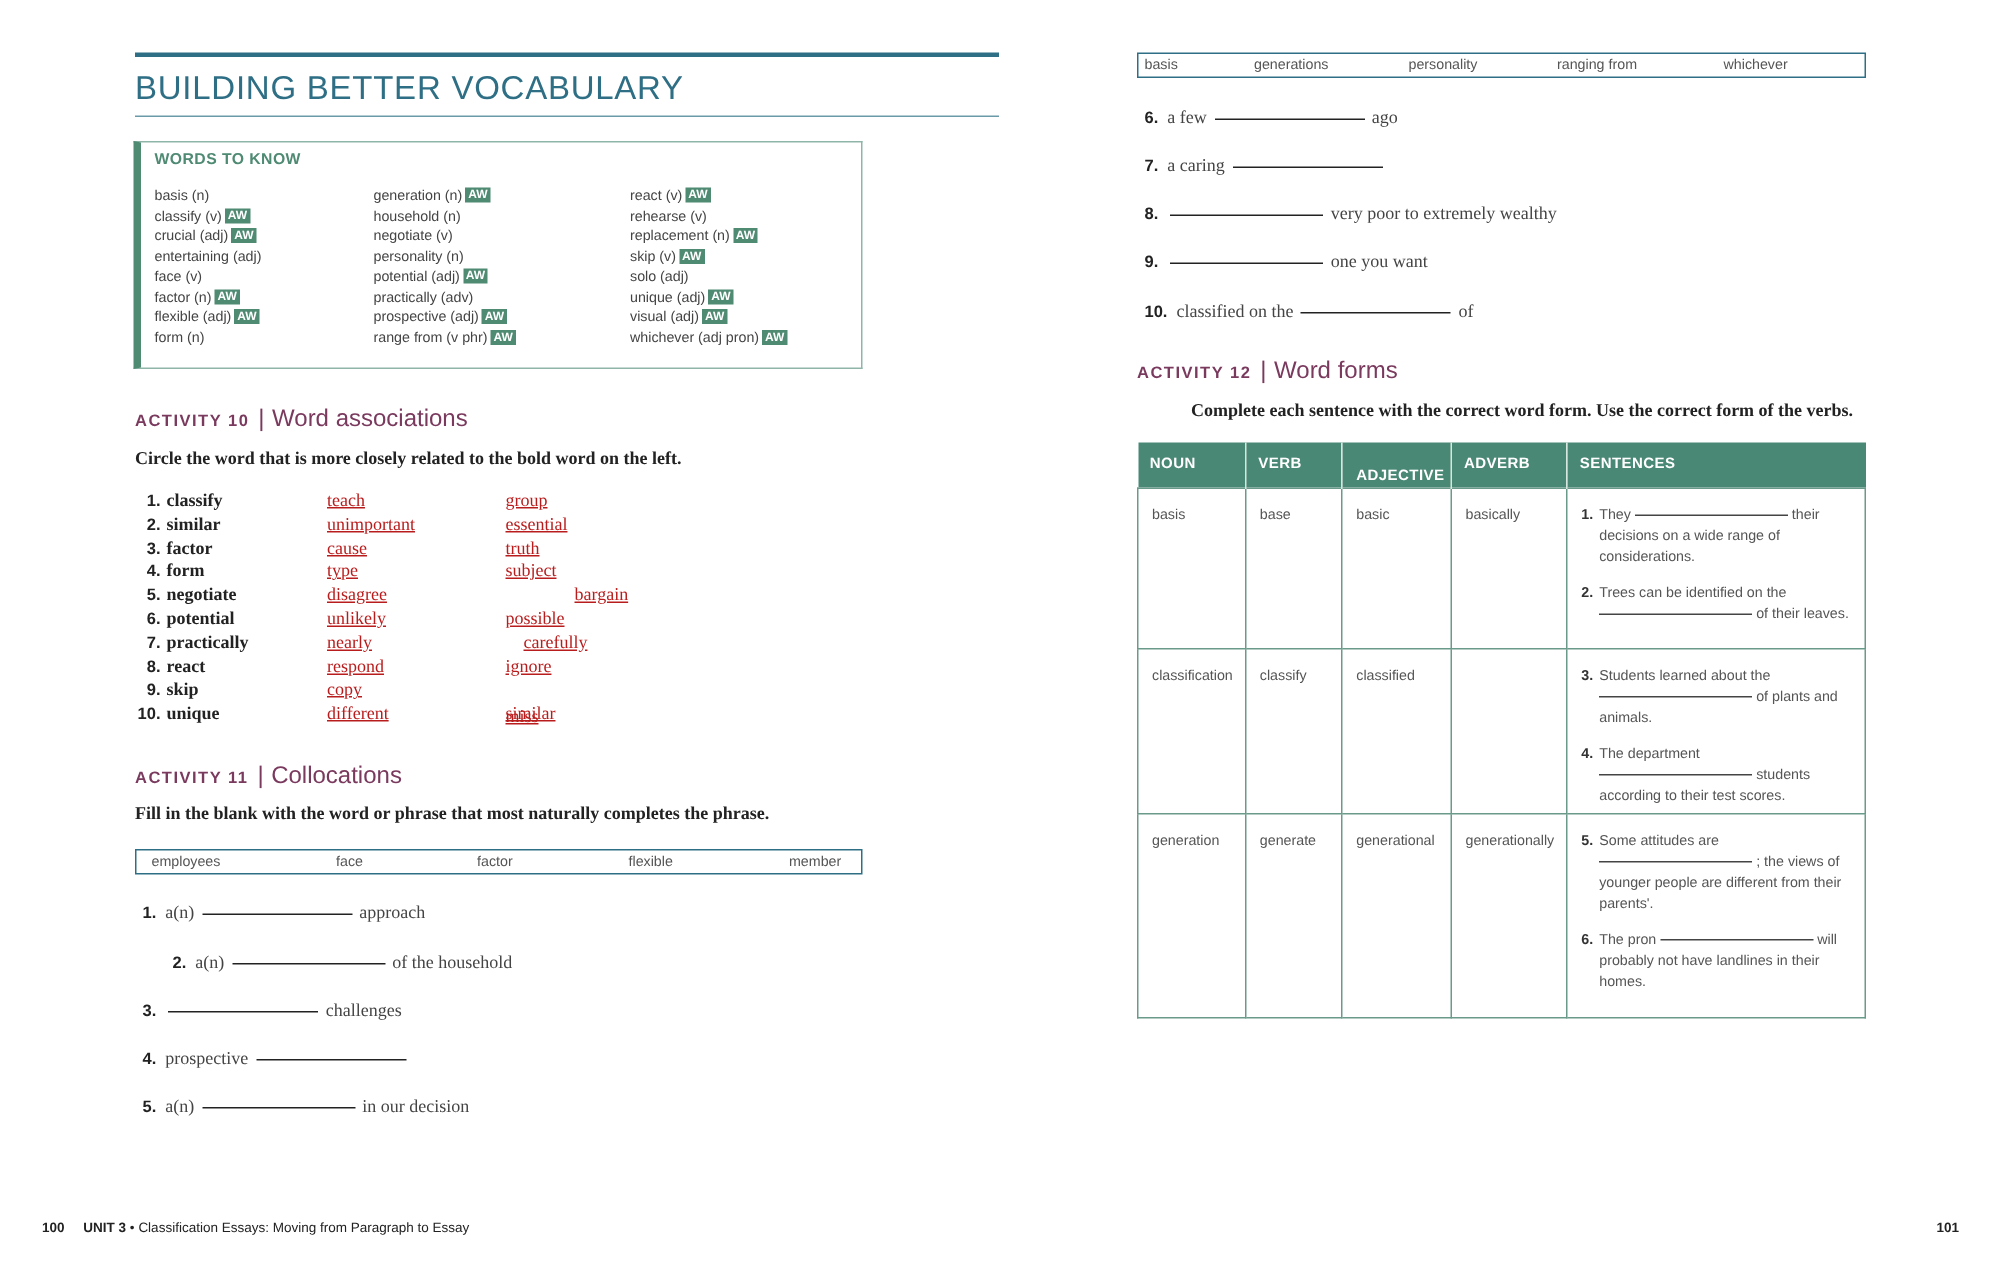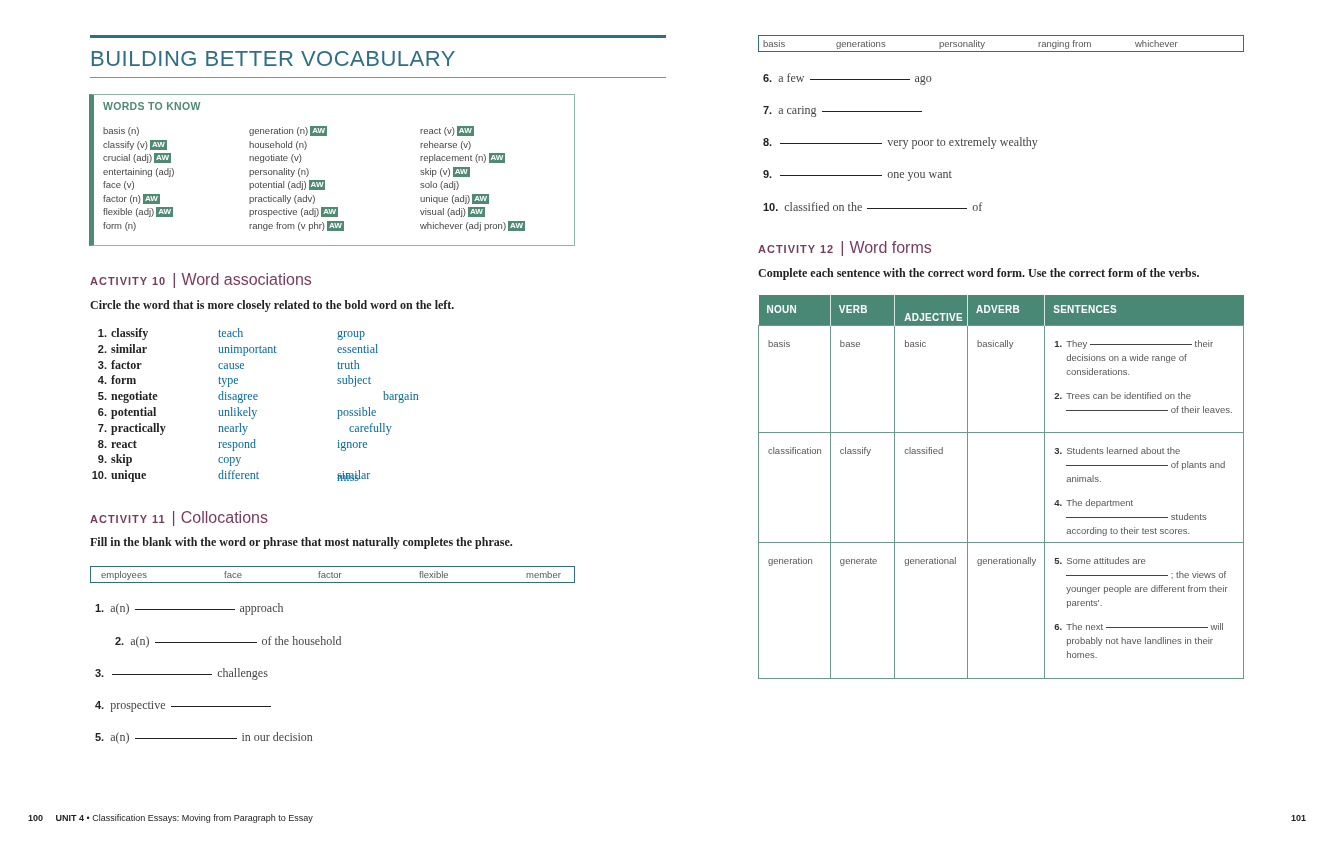--- a/index.html
+++ b/index.html
@@ -22,21 +22,21 @@
   .act-head { position: absolute; white-space: nowrap; }
   .act-label { font-size: 11px; font-weight: bold; color: #7a3a5e; letter-spacing: 1px; font-variant: small-caps; text-transform: uppercase; }
   .act-sep { font-size: 16px; color: #7a3a5e; margin: 0 5px 0 6px; font-weight: 300; }
   .act-title { font-size: 16px; color: #7a3a5e; }
   .instr { position: absolute; font-family: "Liberation Serif", serif; font-weight: bold; font-size: 12px; color: #222; white-space: nowrap; }
 
   
   .a10-row { position: absolute; font-size: 12px; line-height: 15.8px; white-space: nowrap; }
   .num { font-family: "Liberation Sans", sans-serif; font-weight: bold; font-size: 11px; color: #222; display: inline-block; text-align: right; }
   .bold-word { font-family: "Liberation Serif", serif; font-weight: bold; color: #222; font-size: 12px; }
-  .plain-word { font-family: "Liberation Serif", serif; color: #0369a1; font-size: 12px; position: absolute; }
+  .plain-word { font-family: "Liberation Serif", serif; color: #b91c1c; font-size: 12px; position: absolute; text-decoration: underline; }
 
   
   .bank { position: absolute; border: 1px solid #2f6f85; height: 17px; font-size: 9.5px; color: #555; }
   .bank span { position: absolute; top: 2px; white-space: nowrap; }
 
   
   .fill { position: absolute; font-family: "Liberation Serif", serif; font-size: 12px; color: #444; white-space: nowrap; }
   .fill .num { margin-right: 6px; }
   .blank { display: inline-block; border-bottom: 1px solid #222; height: 1px; vertical-align: 2px; margin: 0 2px; }
 
@@ -150,47 +150,47 @@
   <div id="a11-list">
       <div class="fill" style="left: 95px; top: 601px;"><span class="num">1.</span><span>a(n)</span> <span class="blank" style="width:100px"></span> <span>approach</span></div>
       <div class="fill" style="left: 95px; top: 634px; margin-left: 20px;"><span class="num">2.</span><span>a(n)</span> <span class="blank" style="width:102px"></span> <span>of the household</span></div>
       <div class="fill" style="left: 95px; top: 666px;"><span class="num">3.</span><span class="blank" style="width:100px"></span> <span>challenges</span></div>
       <div class="fill" style="left: 95px; top: 698px;"><span class="num">4.</span><span>prospective</span> <span class="blank" style="width:100px"></span></div>
       <div class="fill" style="left: 95px; top: 730px;"><span class="num">5.</span><span>a(n)</span> <span class="blank" style="width:102px"></span> <span>in our decision</span></div>
     </div>
 
   <div class="footer-left">
     <span class="pg">100</span>
-    <span class="unit">UNIT 4</span>
+    <span class="unit">UNIT 3</span>
     <span>•</span>
     <span>Classification Essays: Moving from Paragraph to Essay</span>
   </div>
 </div>
 
 <div>
   <div class="bank" style="left:758px; top:35px; width:486px;">
     <span style="left:4px;">basis</span>
     <span style="left:77px;">generations</span>
     <span style="left:180px;">personality</span>
     <span style="left:279px;">ranging from</span>
-    <span style="left:376px;">whichever</span>
+    <span style="left:390px;">whichever</span>
   </div>
 
   <div id="r-fill-list">
       <div class="fill" style="left: 763px; top: 71px;"><span class="num">6.</span><span>a few</span> <span class="blank" style="width:100px"></span> <span>ago</span></div>
       <div class="fill" style="left: 763px; top: 103px;"><span class="num">7.</span><span>a caring</span> <span class="blank" style="width:100px"></span></div>
       <div class="fill" style="left: 763px; top: 135px;"><span class="num">8.</span><span class="blank" style="width:102px"></span> <span>very poor to extremely wealthy</span></div>
       <div class="fill" style="left: 763px; top: 167px;"><span class="num">9.</span><span class="blank" style="width:102px"></span> <span>one you want</span></div>
       <div class="fill" style="left: 763px; top: 200px;"><span class="num">10.</span><span>classified on the</span> <span class="blank" style="width:100px"></span> <span>of</span></div>
     </div>
 
   <div class="act-head" style="left:758px; top:239px;">
     <span class="act-label">ACTIVITY 12</span><span class="act-sep">|</span><span class="act-title">Word forms</span>
   </div>
-  <div class="instr" style="left:758px; top:266px;text-align:center;">Complete each sentence with the correct word form. Use the correct form of the verbs.</div>
+  <div class="instr" style="left:794px; top:266px;text-align:center;">Complete each sentence with the correct word form. Use the correct form of the verbs.</div>
 
   <table class="wf-table">
     <colgroup>
       <col style="width:71px">
         <col style="width:65px">
         <col style="width:69px">
         <col style="width:77px">
         <col style="width:204px">
     </colgroup>
     <thead>
@@ -223,20 +223,20 @@
             <div class="sent-item" style="margin-top:10px"><span class="sn">4.</span><span>The department</span> <span class="tblank"></span> <span>students according to their test scores.</span></div>
           </td>
         </tr>
         <tr style="height: 136px;">
           <td>generation</td>
           <td>generate</td>
           <td>generational</td>
           <td>generationally</td>
           <td class="sent">
             <div class="sent-item" style="margin-top:0px"><span class="sn">5.</span><span>Some attitudes are</span> <span class="tblank"></span> <span>; the views of younger people are different from their parents'.</span></div>
-            <div class="sent-item" style="margin-top:10px"><span class="sn">6.</span><span>The next</span> <span class="tblank"></span> <span>will probably not have landlines in their homes.</span></div>
+            <div class="sent-item" style="margin-top:10px"><span class="sn">6.</span><span>The pron</span> <span class="tblank"></span> <span>will probably not have landlines in their homes.</span></div>
           </td>
         </tr>
       </tbody>
   </table>
 
   <div class="footer-right">101</div>
 </div>
 
 </body></html>

